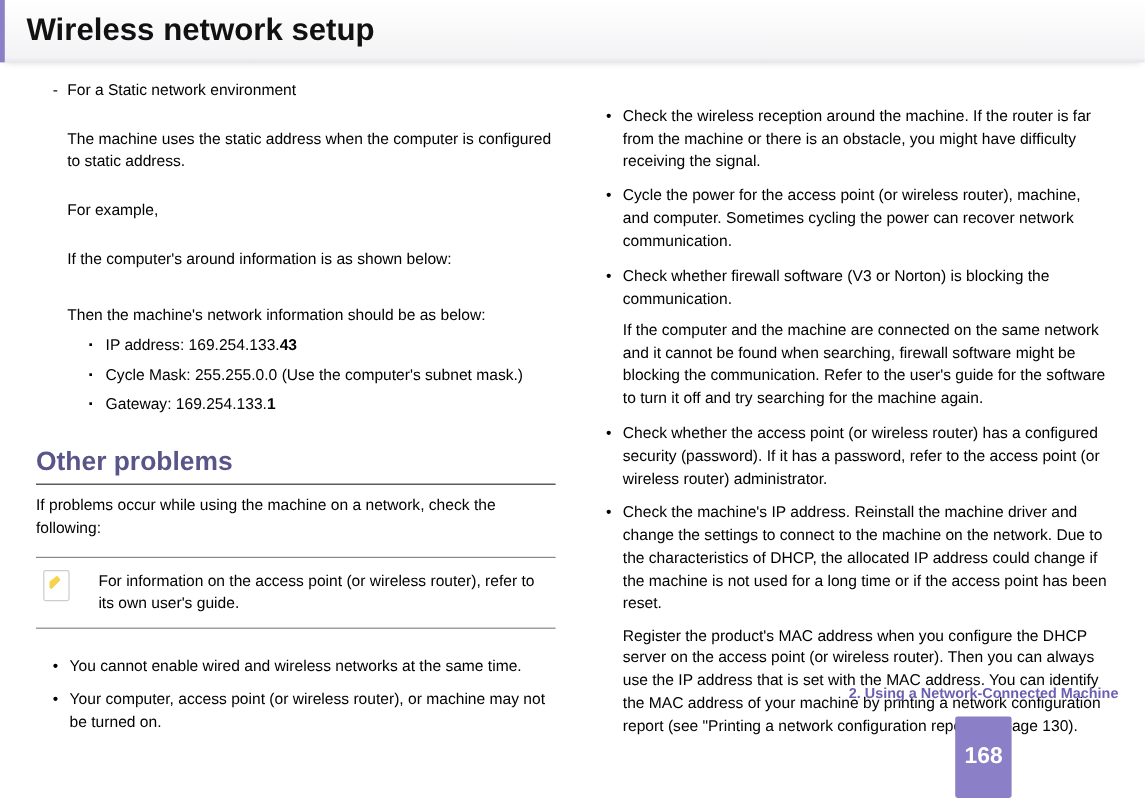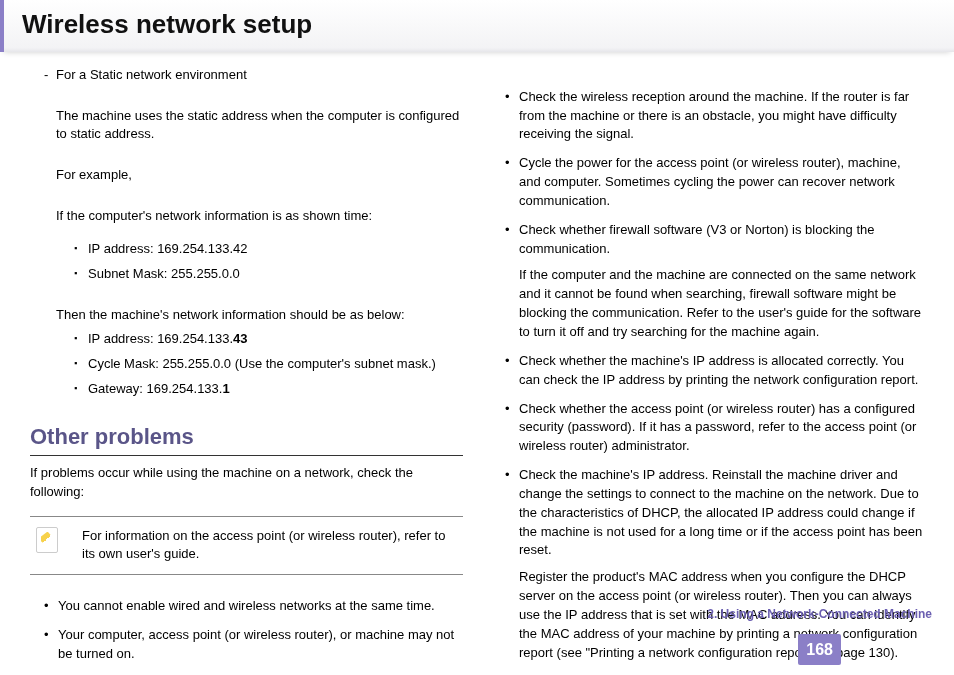--- a/index.html
+++ b/index.html
@@ -79,45 +79,41 @@
     .bul .follow { margin-top:8px; }
     .footer {
       position:absolute; bottom:10px; right:22px;
       display:flex; align-items:center; gap:10px;
       font-size:12px;
       flex-direction:column;
     }
     .footer .chap { color:#6b5fb1; font-weight:700; }
     .footer .pg {
       background:#8b7fc7; color:#fff; font-weight:700;
-      padding:4px 8px; border-radius:2px; font-size:16px;
+      padding:20px 8px; border-radius:2px; font-size:19px;
     }
   </style>
 </head>
 <body>
 
 <div class="page-header">
   <h1>Wireless network setup</h1>
 </div>
 
 <div class="columns">
 
   <div class="col">
     <div class="dash-item blk">
       <div class="marker">-</div>
       <div class="content">
         <div>For a Static network environment</div>
         <div class="para">The machine uses the static address when the computer is configured to static address.</div>
         <div class="para">For example,</div>
-        <div class="para">If the computer's network information is as shown time:</div>
+        <div class="para">If the computer's around information is as shown below:</div>
       </div>
-    </div>
-    <div class="sub-bullets">
-      <div>IP address: 169.254.133.42</div>
-      <div>Subnet Mask: 255.255.0.0</div>
     </div>
     <div class="para para-ind">Then the machine's network information should be as below:</div>
     <div class="sub-bullets">
       <div><span>IP address: 169.254.133.</span><span class="bold">43</span></div>
       <div>Cycle Mask: 255.255.0.0 (Use the computer's subnet mask.)</div>
       <div><span>Gateway: 169.254.133.</span><span class="bold">1</span></div>
     </div>
 
     <h2 class="section">Other problems</h2>
     <div class="intro-line">If problems occur while using the machine on a network, check the following:</div>
@@ -151,24 +147,20 @@
       </div>
       <div class="bul">
         <div class="dot"></div>
         <div class="bc">
           <div>Check whether firewall software (V3 or Norton) is blocking the communication.</div>
           <div class="follow">If the computer and the machine are connected on the same network and it cannot be found when searching, firewall software might be blocking the communication. Refer to the user's guide for the software to turn it off and try searching for the machine again.</div>
         </div>
       </div>
       <div class="bul">
         <div class="dot"></div>
-        <div class="bc">Check whether the machine's IP address is allocated correctly. You can check the IP address by printing the network configuration report.</div>
-      </div>
-      <div class="bul">
-        <div class="dot"></div>
         <div class="bc">Check whether the access point (or wireless router) has a configured security (password). If it has a password, refer to the access point (or wireless router) administrator.</div>
       </div>
       <div class="bul">
         <div class="dot"></div>
         <div class="bc">
           <div>Check the machine's IP address. Reinstall the machine driver and change the settings to connect to the machine on the network. Due to the characteristics of DHCP, the allocated IP address could change if the machine is not used for a long time or if the access point has been reset.</div>
           <div class="follow">Register the product's MAC address when you configure the DHCP server on the access point (or wireless router). Then you can always use the IP address that is set with the MAC address. You can identify the MAC address of your machine by printing a network configuration report (see "Printing a network configuration report" on page 130).</div>
         </div>
       </div>
     </div>

